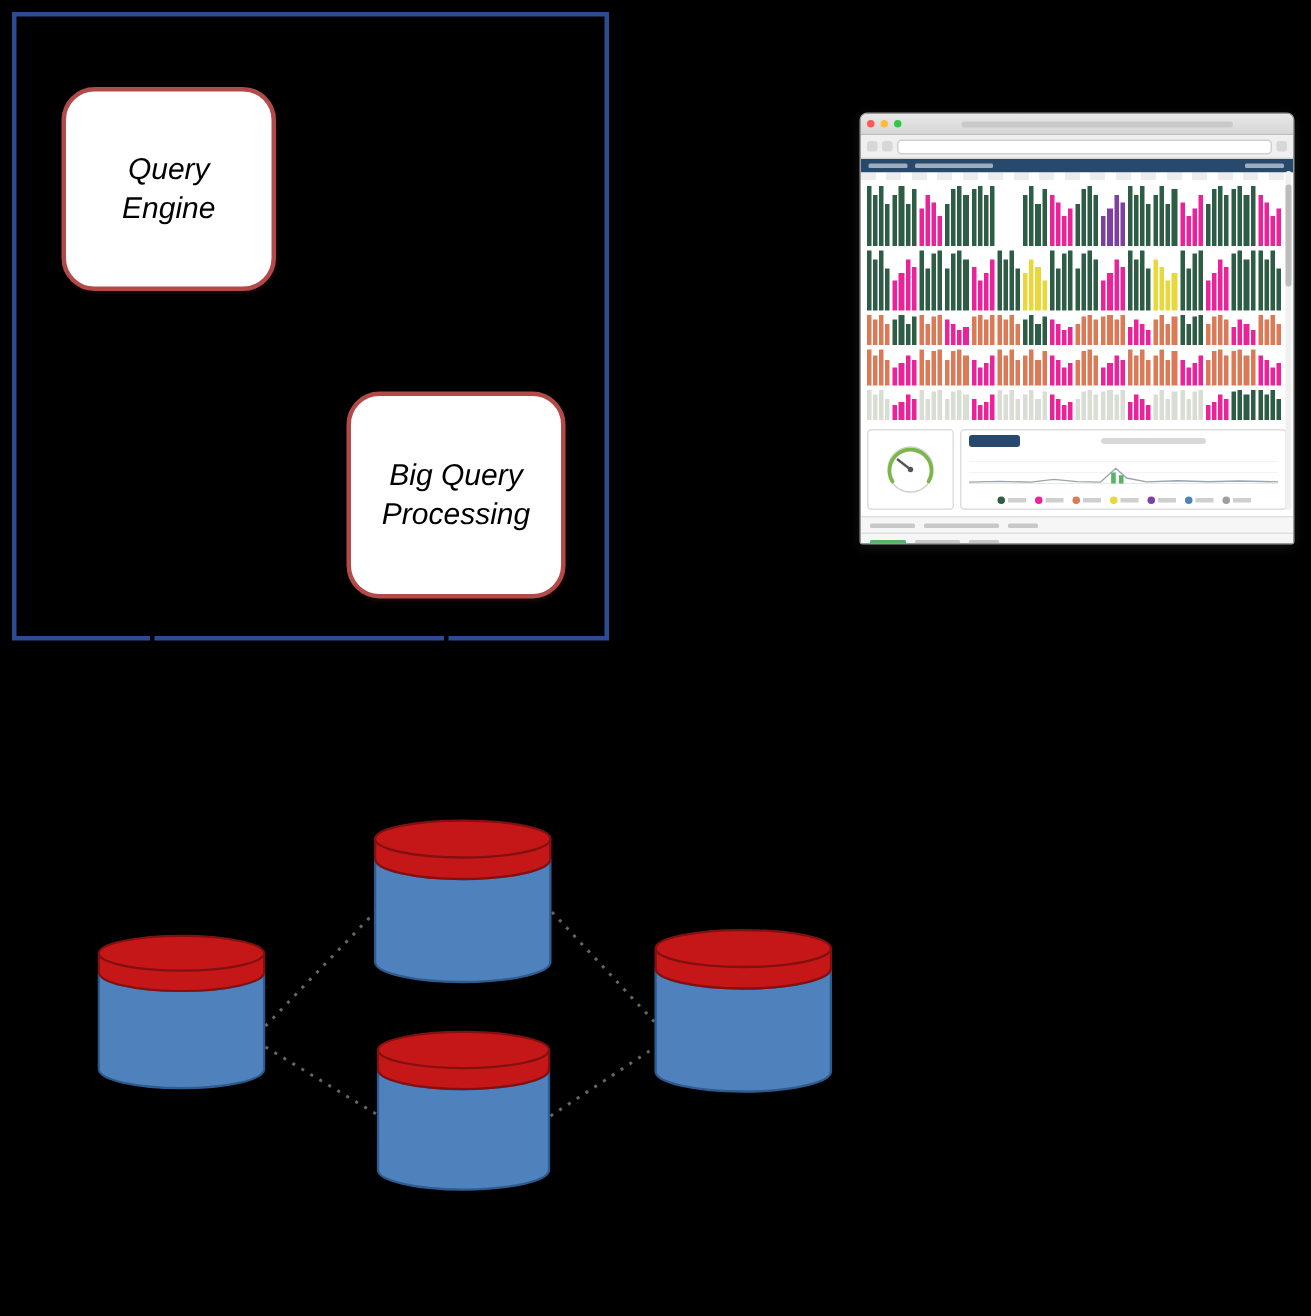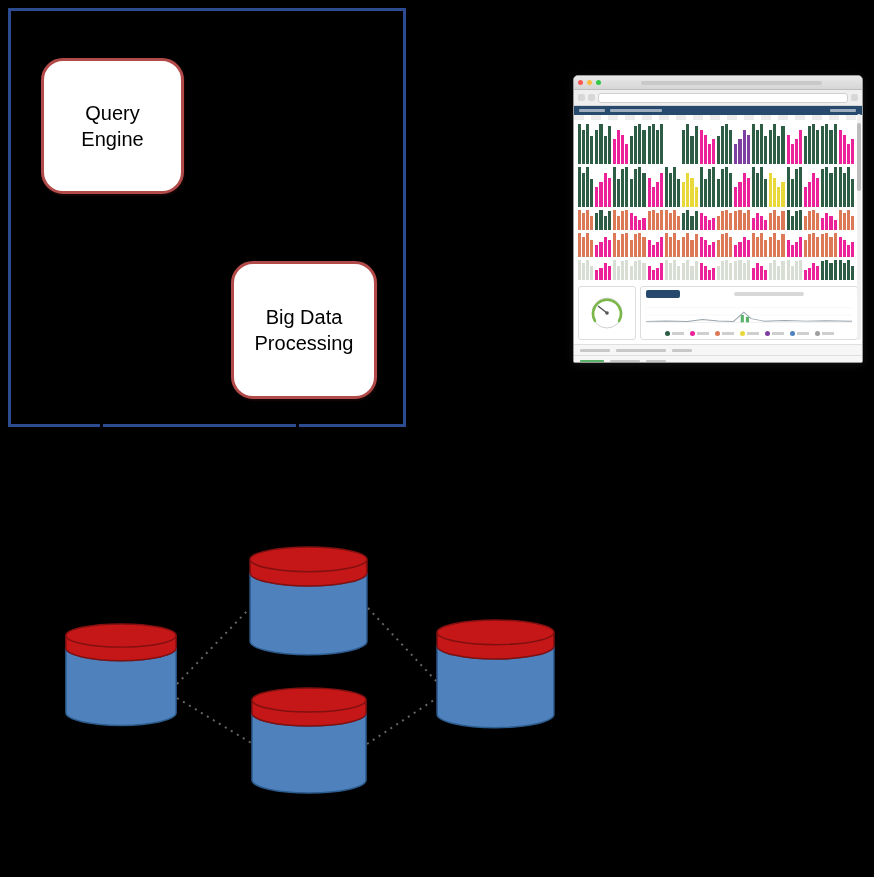--- a/index.html
+++ b/index.html
@@ -66,26 +66,26 @@
   .cyl-top{left:247px;top:545px;width:123px;}
   .cyl-bottom{left:249px;top:686px;width:120px;}
   .cyl-right{left:434px;top:618px;width:123px;}
   .links{position:absolute;left:0;top:0;width:874px;height:877px;pointer-events:none;}
 </style>
 </head>
 <body>
 
 <div class="canvas" style="background: rgb(0, 0, 0);">
 
-  <div class="frame" style="border-color: rgb(45, 75, 144);">
+  <div class="frame" style="border-color: rgb(45, 75, 144); font-style: italic;">
     <div class="node-box box-qe" style="border-color: rgb(178, 74, 74);">
       <span class="node-label lbl-qe">Query Engine</span>
     </div>
     <div class="node-box box-bigdata" style="border-color: rgb(178, 74, 74);">
-      <span class="node-label">Big Data Processing</span>
+      <span class="node-label">Big Query Processing</span>
     </div>
   </div>
   <div class="stub stub-1"></div>
   <div class="stub stub-2"></div>
 
   <div class="browser">
     <div class="chrome">
       <span class="tl" style="background: rgb(252, 87, 83);"></span>
       <span class="tl" style="background: rgb(253, 188, 64);"></span>
       <span class="tl" style="background: rgb(51, 199, 72);"></span>

